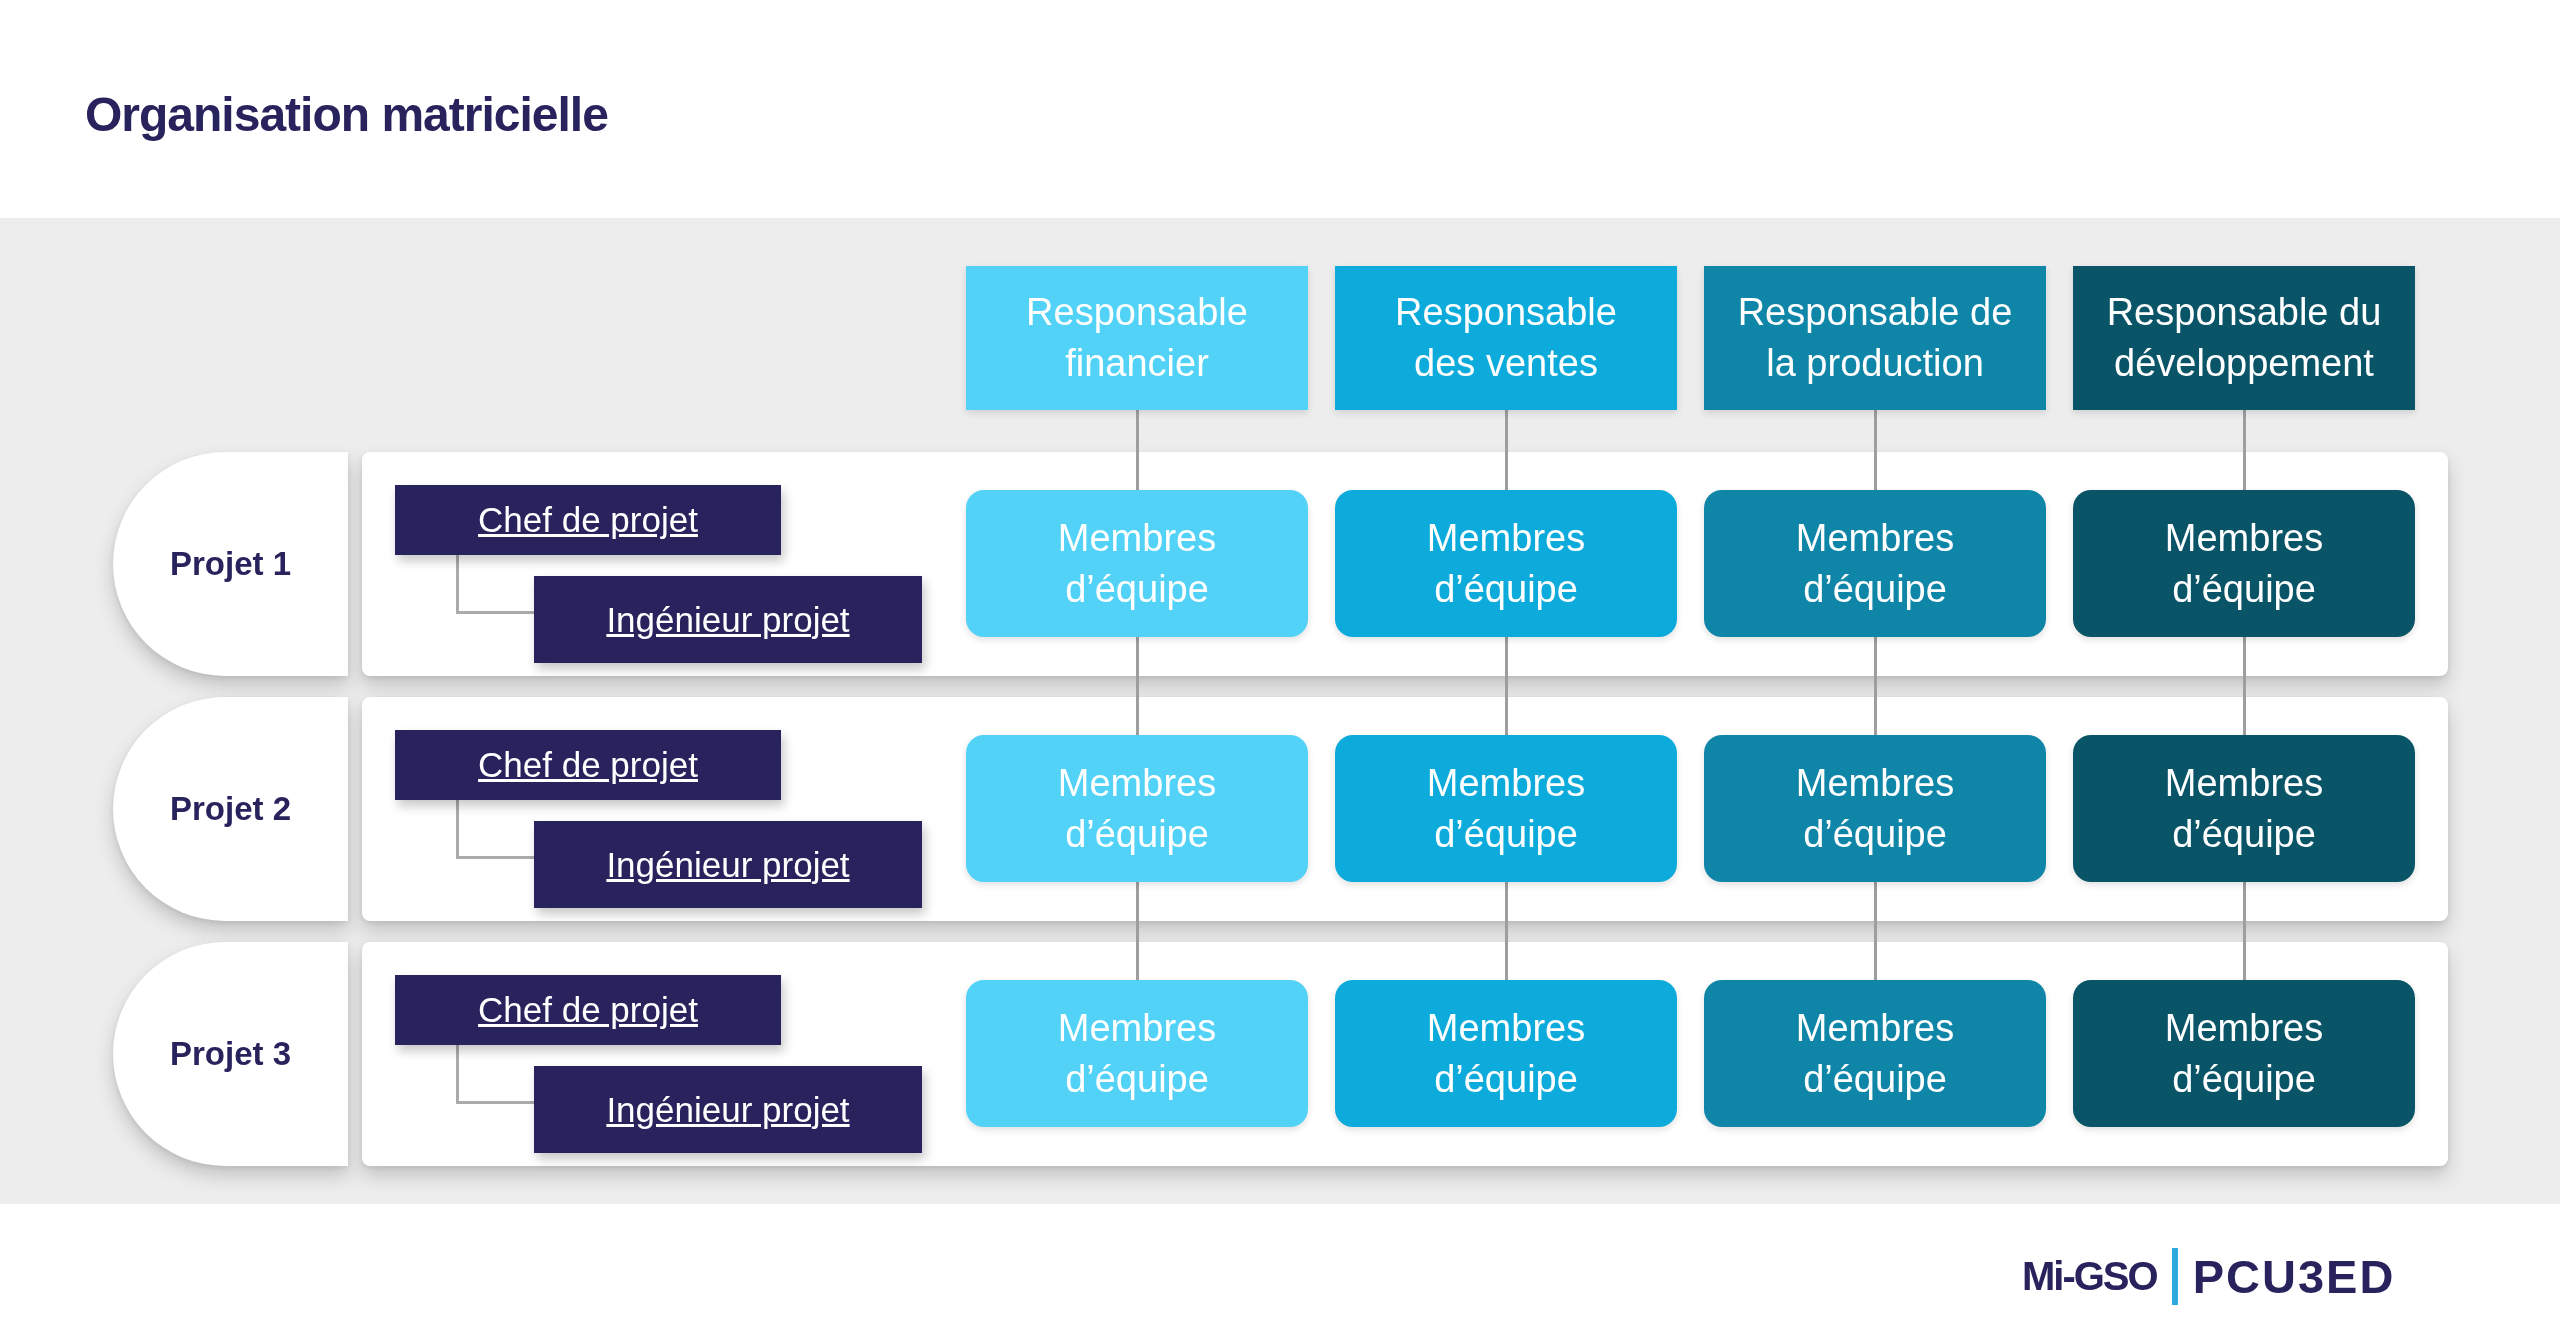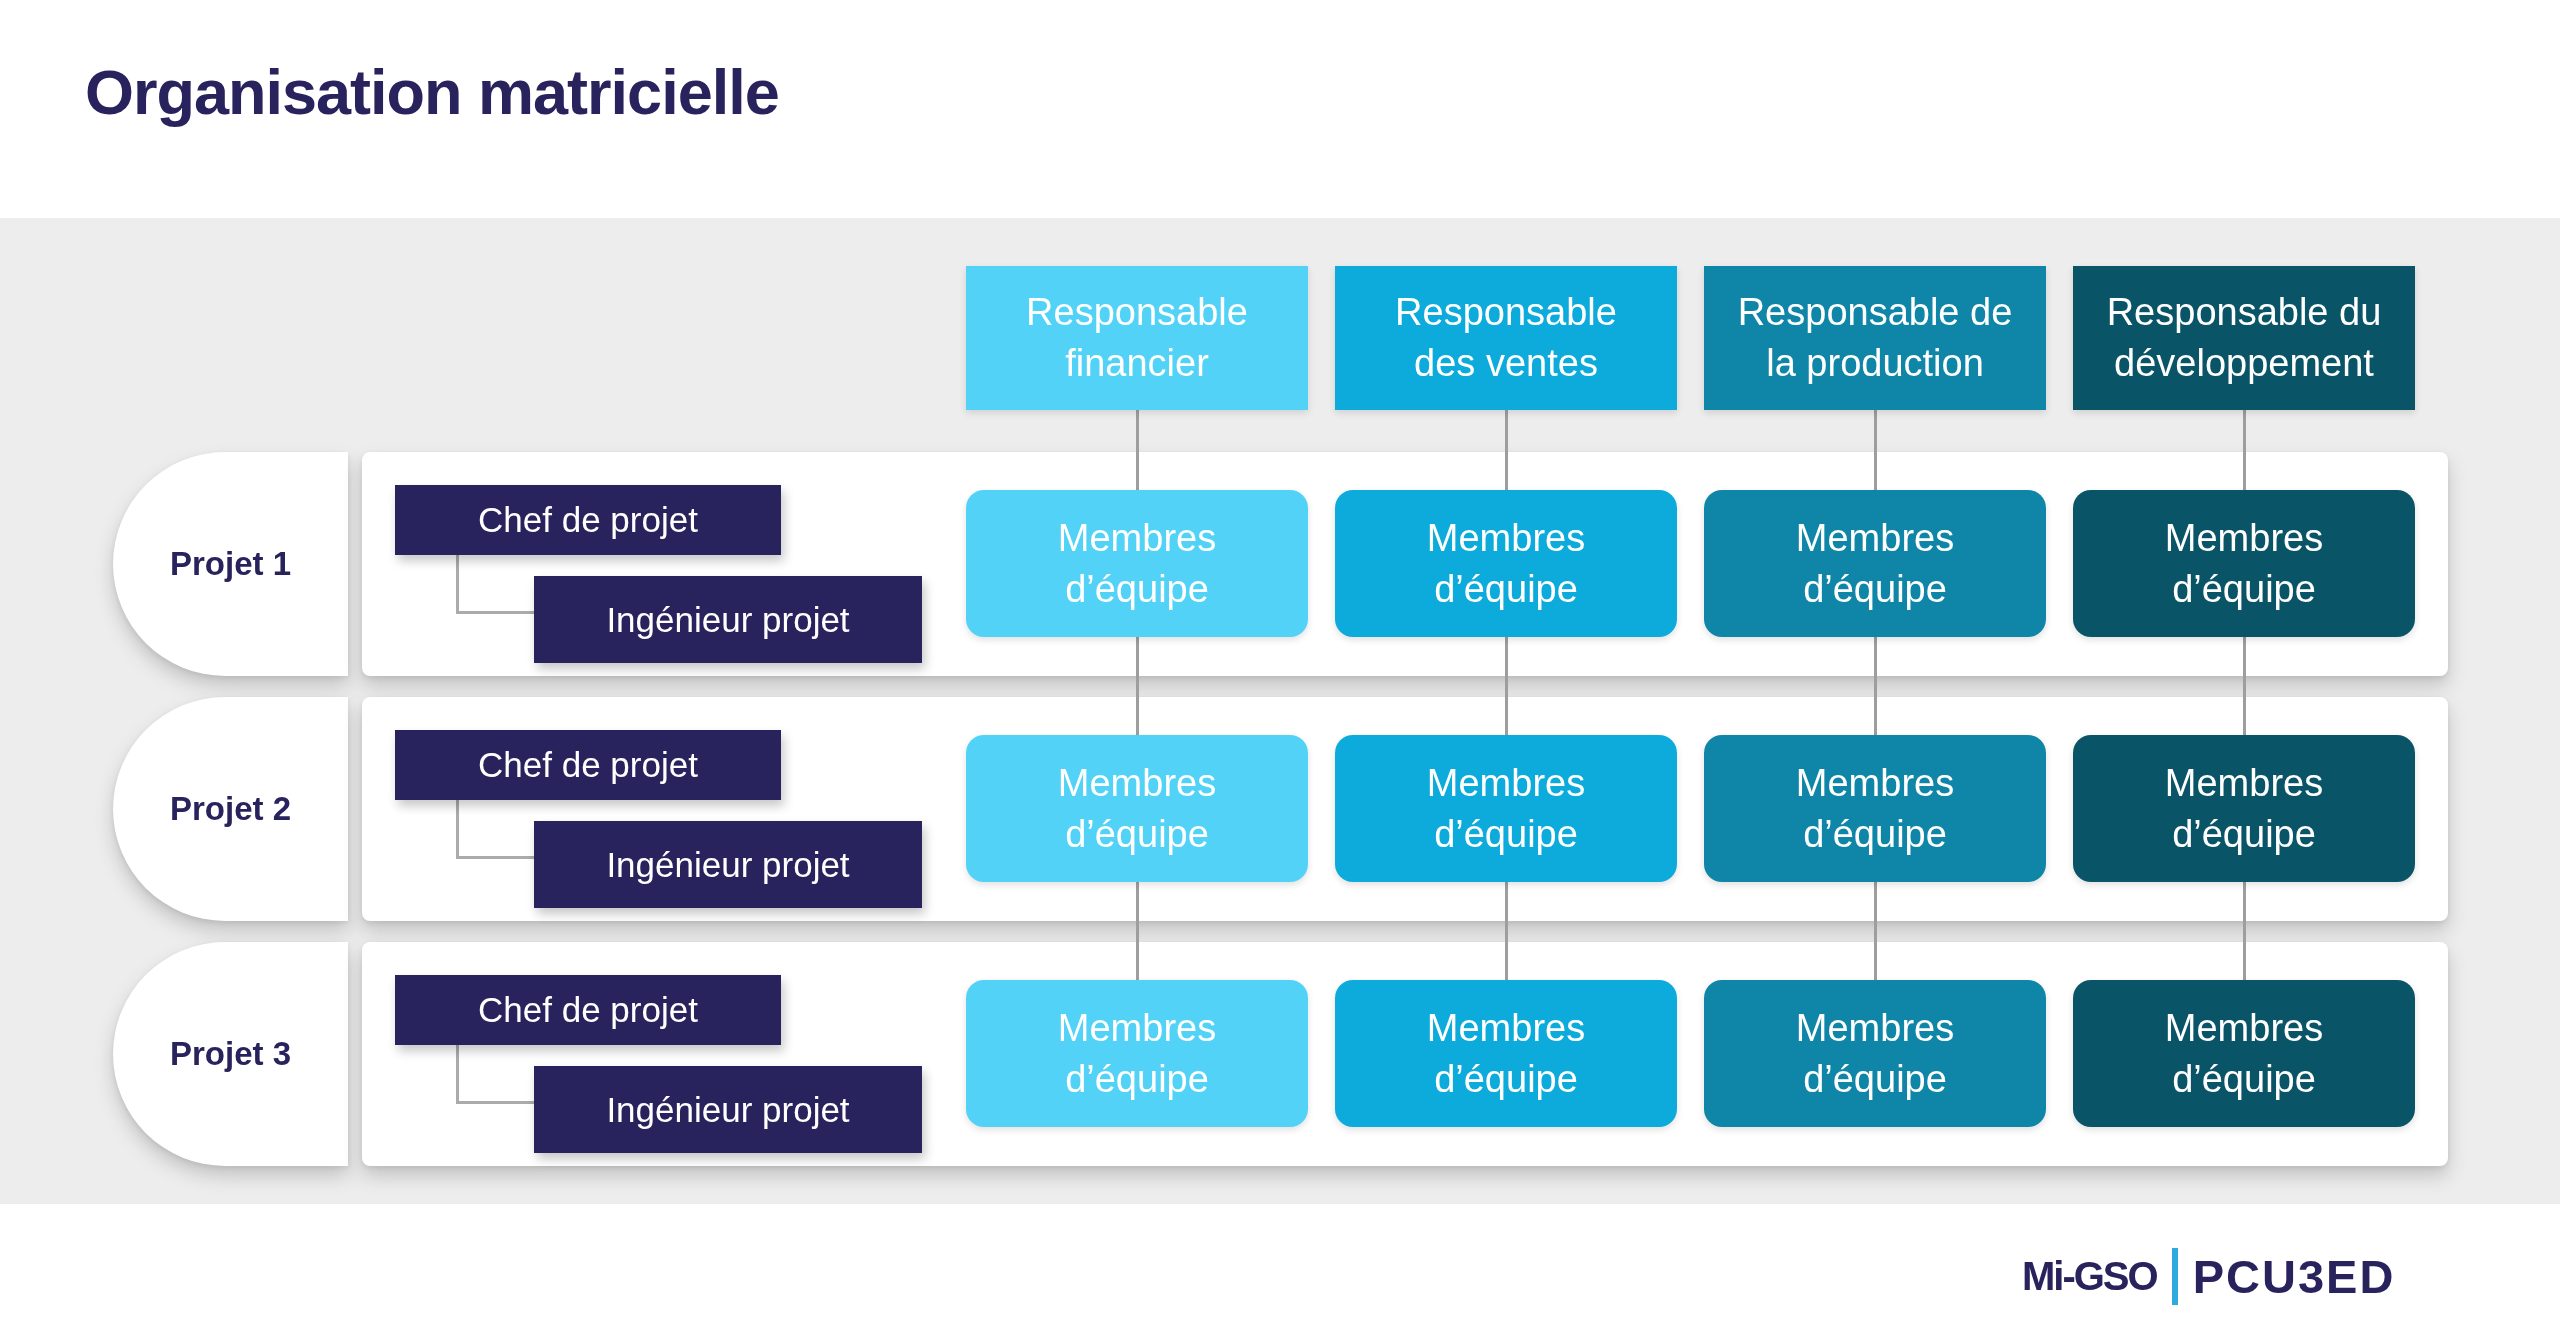--- a/index.html
+++ b/index.html
@@ -2,21 +2,21 @@
 <html><head>
 <meta charset="utf-8">
 <style>
   html,body{margin:0;padding:0;background:#ffffff;}
   .canvas{
     position:relative;width:2560px;height:1340px;overflow:hidden;
     font-family:"Liberation Sans", sans-serif;background:#ffffff;
   }
   .abs{position:absolute;}
   .page-title{
-    left:85px;top:56px;font-size:63px;font-weight:700;color:#28235D;
+    left:85px;top:87px;font-size:48px;font-weight:700;color:#28235D;
     letter-spacing:-1px;
   }
   .band{
     left:0;top:218px;width:2560px;height:986px;background:#EEEDED;z-index:0;
   }
   
   .panel{
     left:362px;width:2086px;height:224px;background:#ffffff;border-radius:8px;
     box-shadow:0 10px 18px rgba(90,90,90,.28), 0 2px 5px rgba(0,0,0,.08);z-index:1;
   }
@@ -34,20 +34,21 @@
     white-space:pre-line;z-index:3;box-shadow:0 3px 7px rgba(0,0,0,.12);
     font-weight:500;
   }
   .hdr{top:266px;height:144px;}
   .member{height:147px;border-radius:18px;}
   
   .navybox{
     background:#28235D;color:#ffffff;display:flex;align-items:center;
     justify-content:center;font-size:35px;z-index:3;
     box-shadow:3px 6px 10px rgba(0,0,0,.22);
+    text-decoration:underline;
   }
   .chef{left:395px;width:386px;height:70px;}
   .ing{left:534px;width:388px;height:87px;}
   
   .vline{width:3px;background:#9E9E9E;top:410px;height:575px;z-index:2;}
   .lconn-v{left:456px;width:3px;height:59px;background:#ABABAB;z-index:2;}
   .lconn-h{left:456px;width:81px;height:3px;background:#ABABAB;z-index:2;}
   
   .logo{
     left:2022px;top:1248px;display:flex;align-items:center;z-index:1;

